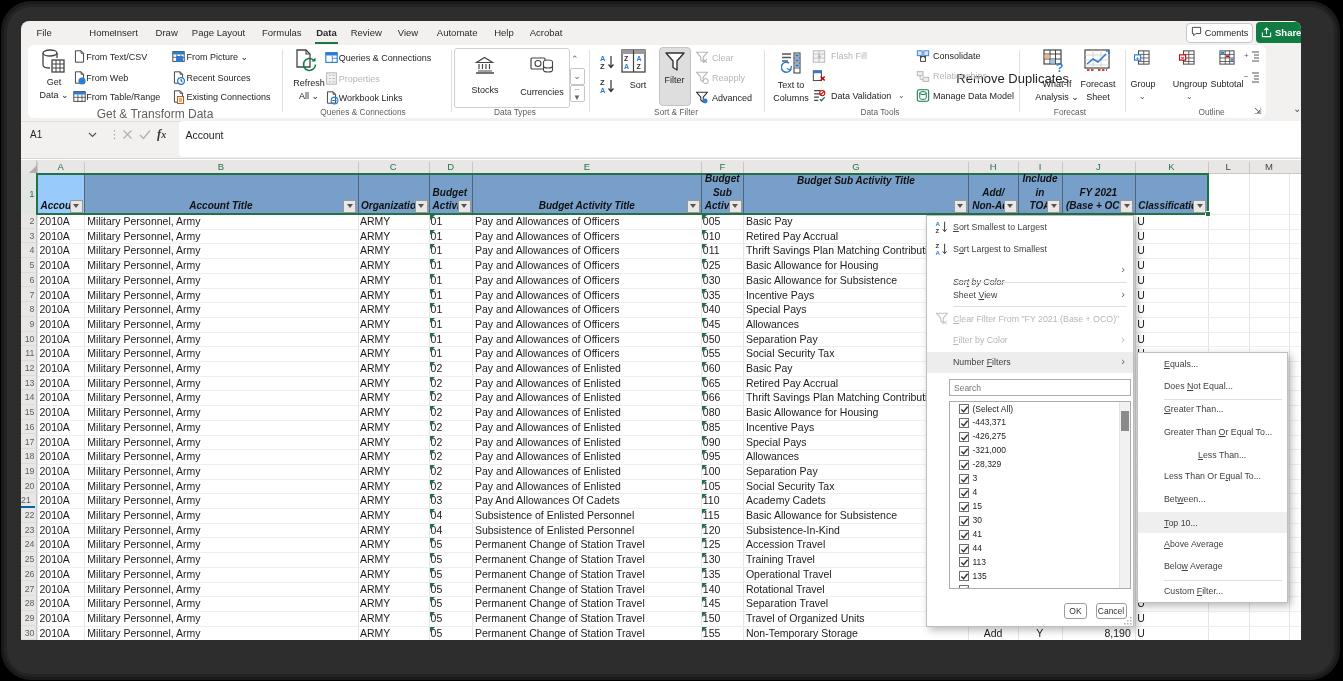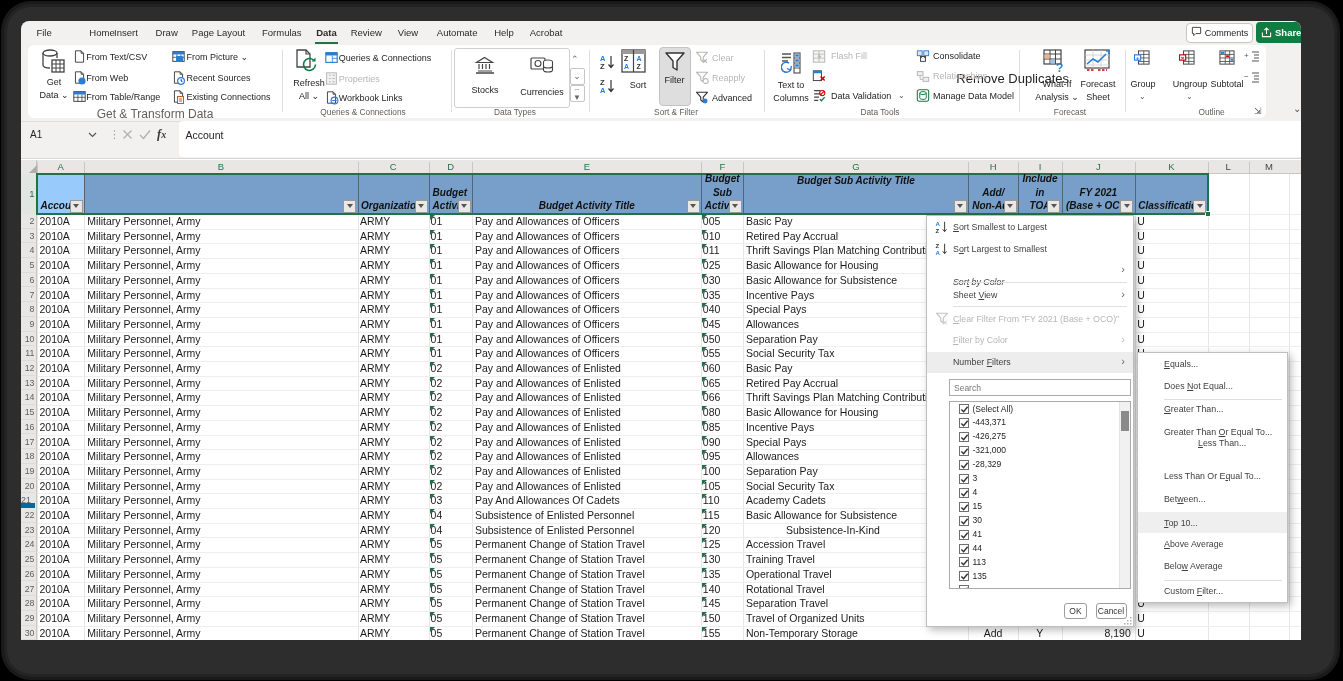--- a/index.html
+++ b/index.html
@@ -430,21 +430,21 @@
 <div class="ab" style="left:0px;top:325.3px;width:13.5px;height:14.7px;text-align:right;font-size:8.8px;color:#5f5f5f;line-height:14.7px;border-bottom:1px solid #dddbd9;">11</div>
 <div class="ab" style="left:0px;top:340.0px;width:13.5px;height:14.7px;text-align:right;font-size:8.8px;color:#5f5f5f;line-height:14.7px;border-bottom:1px solid #dddbd9;">12</div>
 <div class="ab" style="left:0px;top:354.7px;width:13.5px;height:14.7px;text-align:right;font-size:8.8px;color:#5f5f5f;line-height:14.7px;border-bottom:1px solid #dddbd9;">13</div>
 <div class="ab" style="left:0px;top:369.4px;width:13.5px;height:14.7px;text-align:right;font-size:8.8px;color:#5f5f5f;line-height:14.7px;border-bottom:1px solid #dddbd9;">14</div>
 <div class="ab" style="left:0px;top:384.1px;width:13.5px;height:14.7px;text-align:right;font-size:8.8px;color:#5f5f5f;line-height:14.7px;border-bottom:1px solid #dddbd9;">15</div>
 <div class="ab" style="left:0px;top:398.8px;width:13.5px;height:14.7px;text-align:right;font-size:8.8px;color:#5f5f5f;line-height:14.7px;border-bottom:1px solid #dddbd9;">16</div>
 <div class="ab" style="left:0px;top:413.5px;width:13.5px;height:14.7px;text-align:right;font-size:8.8px;color:#5f5f5f;line-height:14.7px;border-bottom:1px solid #dddbd9;">17</div>
 <div class="ab" style="left:0px;top:428.2px;width:13.5px;height:14.7px;text-align:right;font-size:8.8px;color:#5f5f5f;line-height:14.7px;border-bottom:1px solid #dddbd9;">18</div>
 <div class="ab" style="left:0px;top:442.9px;width:13.5px;height:14.7px;text-align:right;font-size:8.8px;color:#5f5f5f;line-height:14.7px;border-bottom:1px solid #dddbd9;">19</div>
 <div class="ab" style="left:0px;top:457.6px;width:13.5px;height:14.7px;text-align:right;font-size:8.8px;color:#5f5f5f;line-height:14.7px;border-bottom:1px solid #dddbd9;">20</div>
-<div class="ab" style="left:0px;top:472.3px;width:13.5px;height:14.7px;text-align:left;font-size:8.8px;color:#5f5f5f;line-height:14.7px;border-bottom:5px solid #0369a1;">21</div>
+<div class="ab" style="left:0px;top:472.3px;width:13.5px;height:14.7px;text-align:left;font-size:8.8px;color:#5f5f5f;line-height:14.7px;border-bottom:2px solid #0369a1;">21</div>
 <div class="ab" style="left:0px;top:487.0px;width:13.5px;height:14.7px;text-align:right;font-size:8.8px;color:#5f5f5f;line-height:14.7px;border-bottom:1px solid #dddbd9;">22</div>
 <div class="ab" style="left:0px;top:501.7px;width:13.5px;height:14.7px;text-align:right;font-size:8.8px;color:#5f5f5f;line-height:14.7px;border-bottom:1px solid #dddbd9;">23</div>
 <div class="ab" style="left:0px;top:516.4px;width:13.5px;height:14.7px;text-align:right;font-size:8.8px;color:#5f5f5f;line-height:14.7px;border-bottom:1px solid #dddbd9;">24</div>
 <div class="ab" style="left:0px;top:531.1px;width:13.5px;height:14.7px;text-align:right;font-size:8.8px;color:#5f5f5f;line-height:14.7px;border-bottom:1px solid #dddbd9;">25</div>
 <div class="ab" style="left:0px;top:545.8px;width:13.5px;height:14.7px;text-align:right;font-size:8.8px;color:#5f5f5f;line-height:14.7px;border-bottom:1px solid #dddbd9;">26</div>
 <div class="ab" style="left:0px;top:560.5px;width:13.5px;height:14.7px;text-align:right;font-size:8.8px;color:#5f5f5f;line-height:14.7px;border-bottom:1px solid #dddbd9;">27</div>
 <div class="ab" style="left:0px;top:575.2px;width:13.5px;height:14.7px;text-align:right;font-size:8.8px;color:#5f5f5f;line-height:14.7px;border-bottom:1px solid #dddbd9;">28</div>
 <div class="ab" style="left:0px;top:589.9px;width:13.5px;height:14.7px;text-align:right;font-size:8.8px;color:#5f5f5f;line-height:14.7px;border-bottom:1px solid #dddbd9;">29</div>
 <div class="ab" style="left:0px;top:604.6px;width:13.5px;height:14.7px;text-align:right;font-size:8.8px;color:#5f5f5f;line-height:14.7px;border-bottom:1px solid #dddbd9;">30</div>
 <div class="ab" style="left:16px;top:152.5px;width:1px;height:466.5px;background:#e7e6e4;"></div>
@@ -504,20 +504,23 @@
 <div class="ab" style="left:1040.8px;top:152.5px;width:1px;height:40px;background:#46525c;opacity:0.75;"></div>
 <div class="ab" style="left:1113.8px;top:152.5px;width:1px;height:40px;background:#46525c;opacity:0.75;"></div>
 <div class="ab" style="left:15px;top:151.5px;width:1172.8px;height:2px;background:#217346;"></div>
 <div class="ab" style="left:15px;top:191.7px;width:1172.8px;height:2px;background:#217346;"></div>
 <div class="ab" style="left:15px;top:151.5px;width:2px;height:42px;background:#217346;"></div>
 <div class="ab" style="left:1185.8px;top:151.5px;width:2px;height:42px;background:#217346;"></div>
 <div class="ab" style="left:1184.3px;top:190.3px;width:6px;height:6px;background:#217346;border:1px solid #fff;"></div>
 <div class="ab" style="left:17px;top:152.5px;width:45.3px;height:39.5px;font-weight:bold;font-style:italic;font-size:10px;color:#111;line-height:13.2px;text-align:left;display:flex;flex-direction:column;justify-content:flex-end;overflow:hidden;white-space:nowrap;">
       <div style="padding:0 2.5px 1px 2.5px;">Accoun</div>
     </div>
+<div class="ab" style="left:64.3px;top:152.5px;width:271.2px;height:39.5px;font-weight:bold;font-style:italic;font-size:10px;color:#111;line-height:13.2px;text-align:center;display:flex;flex-direction:column;justify-content:flex-end;overflow:hidden;white-space:nowrap;">
+      <div style="padding:0 2.5px 1px 2.5px;">Account Title</div>
+    </div>
 <div class="ab" style="left:337.5px;top:152.5px;width:69.60000000000002px;height:39.5px;font-weight:bold;font-style:italic;font-size:10px;color:#111;line-height:13.2px;text-align:left;display:flex;flex-direction:column;justify-content:flex-end;overflow:hidden;white-space:nowrap;">
       <div style="padding:0 2.5px 1px 2.5px;">Organization</div>
     </div>
 <div class="ab" style="left:409.1px;top:152.5px;width:41.299999999999955px;height:39.5px;font-weight:bold;font-style:italic;font-size:10px;color:#111;line-height:13.2px;text-align:left;display:flex;flex-direction:column;justify-content:flex-end;overflow:hidden;white-space:nowrap;">
       <div style="padding:0 2.5px 1px 2.5px;">Budget<br>Activity</div>
     </div>
 <div class="ab" style="left:452.4px;top:152.5px;width:226.89999999999998px;height:39.5px;font-weight:bold;font-style:italic;font-size:10px;color:#111;line-height:13.2px;text-align:center;display:flex;flex-direction:column;justify-content:flex-end;overflow:hidden;white-space:nowrap;">
       <div style="padding:0 2.5px 1px 2.5px;">Budget Activity Title</div>
     </div>
 <div class="ab" style="left:681.3px;top:152.5px;width:40.10000000000002px;height:39.5px;font-weight:bold;font-style:italic;font-size:10px;color:#111;line-height:13.2px;text-align:left;display:flex;flex-direction:column;justify-content:flex-end;overflow:hidden;white-space:nowrap;">
@@ -984,21 +987,21 @@
         <path d="M0 0h5L0 5z" fill="#1e7145"></path>
       </svg>
     </div>
 <div class="ab" style="left:452.4px;top:501.7px;width:227.89999999999998px;height:14.7px;font-size:10.5px;color:#1b1b1b;text-align:left;line-height:15.2px;white-space:nowrap;overflow:hidden;padding-left:1.5px;padding-right:3px;">Subsistence of Enlisted Personnel</div>
 <div class="ab" style="left:681.3px;top:501.7px;width:41.10000000000002px;height:14.7px;font-size:10.5px;color:#1b1b1b;text-align:left;line-height:15.2px;white-space:nowrap;overflow:hidden;padding-left:0.5px;padding-right:3px;">120</div>
 <div class="ic" style="left:681.3px;top:502.7px;">
       <svg width="5" height="5">
         <path d="M0 0h5L0 5z" fill="#1e7145"></path>
       </svg>
     </div>
-<div class="ab" style="left:723.4px;top:501.7px;width:224.0px;height:14.7px;font-size:10.5px;color:#1b1b1b;text-align:left;line-height:15.2px;white-space:nowrap;padding-left:1.5px;padding-right:3px;margin-left:40px;">Subsistence-In-Kind</div>
+<div class="ab" style="left:723.4px;top:501.7px;width:224.0px;height:14.7px;font-size:10.5px;color:#1b1b1b;text-align:left;line-height:15.2px;white-space:nowrap;padding-left:1.5px;padding-right:3px;">Subsistence-In-Kind</div>
 <div class="ab" style="left:1114.8px;top:501.7px;width:72.0px;height:14.7px;font-size:10.5px;color:#1b1b1b;text-align:left;line-height:15.2px;white-space:nowrap;overflow:hidden;padding-left:1.5px;padding-right:3px;">U</div>
 <div class="ab" style="left:17px;top:516.4px;width:46.3px;height:14.7px;font-size:10.5px;color:#1b1b1b;text-align:left;line-height:15.2px;white-space:nowrap;overflow:hidden;padding-left:1.5px;padding-right:3px;">2010A</div>
 <div class="ab" style="left:64.3px;top:516.4px;width:272.2px;height:14.7px;font-size:10.5px;color:#1b1b1b;text-align:left;line-height:15.2px;white-space:nowrap;overflow:hidden;padding-left:2px;padding-right:3px;">Military Personnel, Army</div>
 <div class="ab" style="left:337.5px;top:516.4px;width:70.60000000000002px;height:14.7px;font-size:10.5px;color:#1b1b1b;text-align:left;line-height:15.2px;white-space:nowrap;overflow:hidden;padding-left:1.5px;padding-right:3px;">ARMY</div>
 <div class="ab" style="left:409.1px;top:516.4px;width:42.299999999999955px;height:14.7px;font-size:10.5px;color:#1b1b1b;text-align:left;line-height:15.2px;white-space:nowrap;overflow:hidden;padding-left:0.5px;padding-right:3px;">05</div>
 <div class="ic" style="left:409.1px;top:517.4px;">
       <svg width="5" height="5">
         <path d="M0 0h5L0 5z" fill="#1e7145"></path>
       </svg>
     </div>
@@ -1251,21 +1254,21 @@
         <rect x="0" y="6" width="1.5" height="1.5"></rect>
       </g>
     </svg>
 </div>
 <div class="ab" style="left:1137px;top:351.5px;width:150.5px;height:251.5px;background:#fff;border:1px solid #bebebe;box-shadow:3px 3px 8px rgba(0,0,0,0.28);z-index:11;font-size:8.8px;color:#404040;">
 <div style="position:absolute;left:26px;top:6.0px;white-space:nowrap;"><u>E</u>quals...</div>
 <div style="position:absolute;left:26px;top:28.0px;white-space:nowrap;">Does <u>N</u>ot Equal...</div>
 <div style="position:absolute;left:26px;top:46.2px;width:118px;height:1px;background:#e1dfdd;"></div>
 <div style="position:absolute;left:26px;top:51.5px;white-space:nowrap;"><u>G</u>reater Than...</div>
 <div style="position:absolute;left:26px;top:74.0px;white-space:nowrap;">Greater Than <u>O</u>r Equal To...</div>
-<div style="position:absolute;left:26px;top:85px;white-space:nowrap;padding-left:34px;"><u>L</u>ess Than...</div>
+<div style="position:absolute;left:26px;top:97px;white-space:nowrap;padding-left:34px;"><u>L</u>ess Than...</div>
 <div style="position:absolute;left:26px;top:118.0px;white-space:nowrap;">Less Than Or E<u>q</u>ual To...</div>
 <div style="position:absolute;left:26px;top:141.0px;white-space:nowrap;">Bet<u>w</u>een...</div>
 <div style="position:absolute;left:26px;top:159.3px;width:118px;height:1px;background:#e1dfdd;"></div>
 <div style="position:absolute;left:0;top:159.5px;width:100%;height:21px;background:#efefef;"></div>
 <div style="position:absolute;left:26px;top:165.0px;white-space:nowrap;"><u>T</u>op 10...</div>
 <div style="position:absolute;left:26px;top:186.5px;white-space:nowrap;"><u>A</u>bove Average</div>
 <div style="position:absolute;left:26px;top:208.5px;white-space:nowrap;">Belo<u>w</u> Average</div>
 <div style="position:absolute;left:26px;top:227.0px;width:118px;height:1px;background:#e1dfdd;"></div>
 <div style="position:absolute;left:26px;top:233.0px;white-space:nowrap;">Custom <u>F</u>ilter...</div>
 </div>

